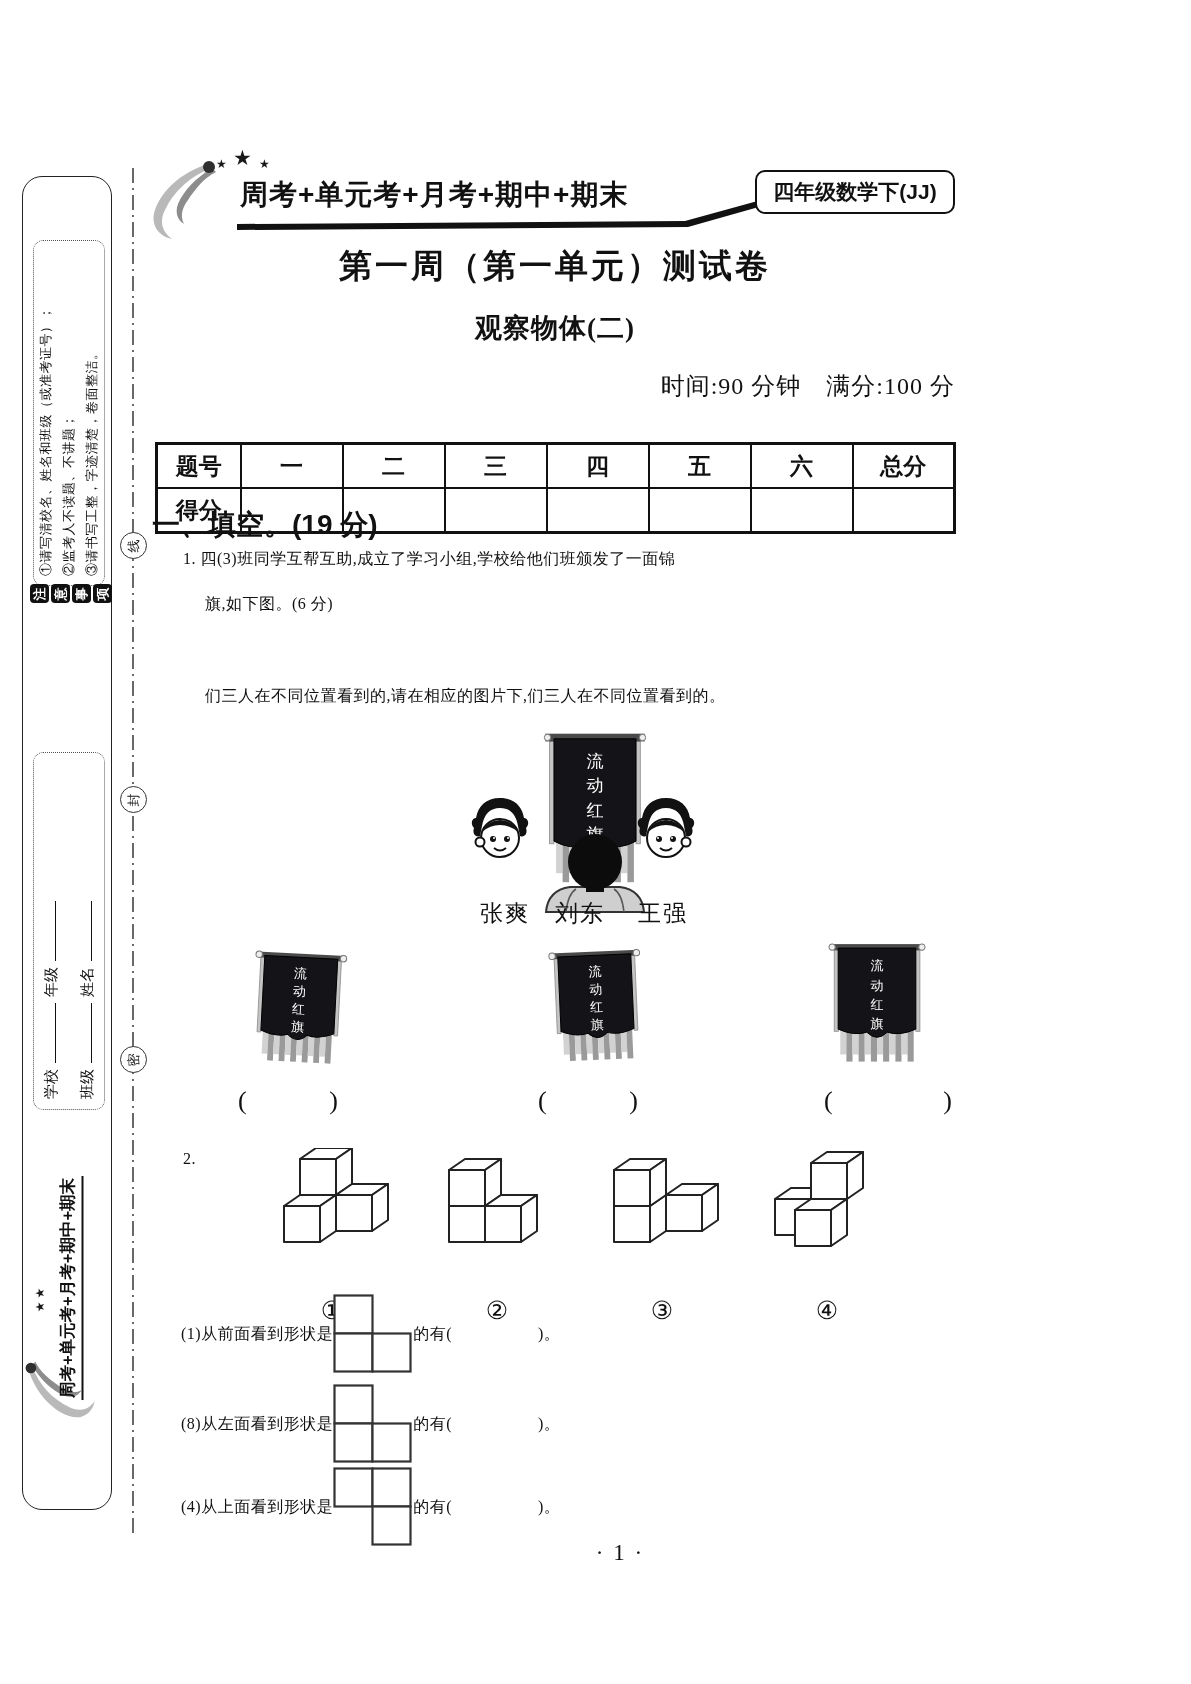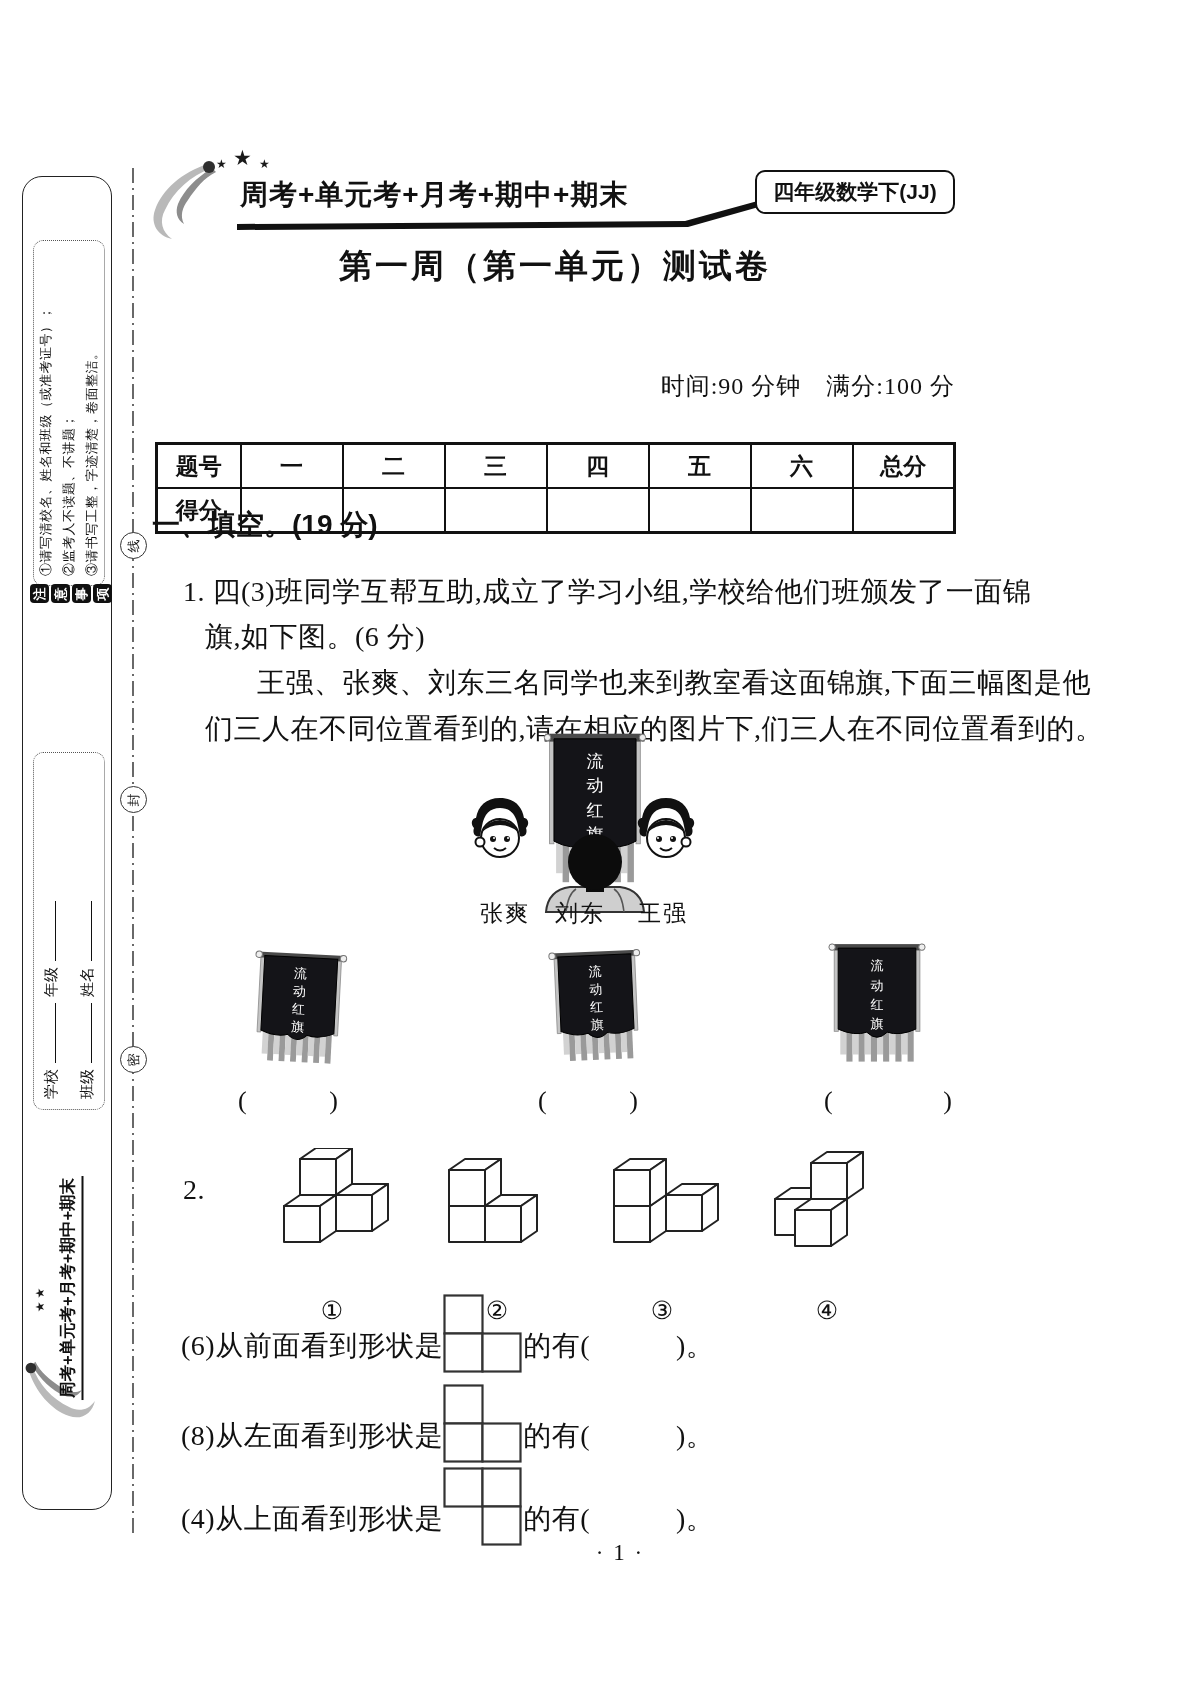--- a/index.html
+++ b/index.html
@@ -16,21 +16,21 @@
   
   .title{width:800px;text-align:center;font-size:33px;font-weight:700;letter-spacing:3px;}
   .subtitle{width:800px;text-align:center;font-size:27px;font-weight:700;letter-spacing:1px;}
   .meta{width:800px;text-align:right;font-size:24px;letter-spacing:1px;}
   
   table.score{border-collapse:collapse;table-layout:fixed;width:801px;border:3px solid #111;}
   table.score td{border:2px solid #111;height:40px;text-align:center;
                  font-family:"Liberation Sans","DejaVu Sans",sans-serif;font-weight:700;font-size:23px;}
   
   .heading{font-family:"Liberation Sans","DejaVu Sans",sans-serif;font-weight:700;font-size:28px;}
-  .btxt{font-size:28px;letter-spacing:0.5px;white-space:nowrap;margin-top:24px;}
+  .btxt{font-size:16px;letter-spacing:0.5px;white-space:nowrap;}
   .names-label{font-size:23px;letter-spacing:2px;}
   .paren-row{display:flex;justify-content:space-between;font-size:26px;}
   .fig-label{width:120px;text-align:center;font-size:25px;}
   .subq{display:flex;align-items:center;}
   .subq .gap{display:inline-block;width:86px;}
   .cf{fill:#fff;stroke:#222;stroke-width:2;stroke-linejoin:round;}
   
   .sb-frame{border:1.6px solid #222;border-radius:20px;background:#fff;}
   .dotted-box{border:1.4px dotted #555;border-radius:10px;background:#fff;}
   .rot{position:absolute;left:50%;top:50%;transform:translate(-50%,-50%) rotate(-90deg);}
@@ -125,20 +125,21 @@
 
   <div class="abs brand-text" style="left:240px;top:176px;">周考+单元考+月考+期中+期末</div>
 
   <svg class="abs" style="left:233px;top:188px;" width="545" height="46">
     <polygon points="4,36 452,33 543,8 543,14 455,39 4,42" fill="#111"></polygon>
   </svg>
 
   <div class="abs title" style="left:155px;top:244px;">第一周（第一单元）测试卷</div>
 
   <div class="abs grade-badge" style="left:755px;top:170px;">四年级数学下(JJ)</div>
+  <div class="abs subtitle" style="left:155px;top:310px;">观察物体(二)</div>
   <div class="abs meta" style="left:155px;top:370px;">时间:90 分钟　满分:100 分</div>
 
   <table class="score abs" style="left:155px;top:412px;margin-top:30px;">
     <colgroup>
         <col style="width:84px;">
         <col>
         <col>
         <col>
         <col>
         <col>
@@ -166,21 +167,20 @@
           <td></td>
           <td></td>
         </tr>
       </tbody>
   </table>
 
   <div class="abs heading" style="left:152px;top:506px;">一、填空。(19 分)</div>
 
   <div class="abs btxt" style="left:183px;top:549px;">1. 四(3)班同学互帮互助,成立了学习小组,学校给他们班颁发了一面锦</div>
   <div class="abs btxt" style="left:205px;top:594px;">旗,如下图。(6 分)</div>
-  <div class="abs btxt" style="left:257px;top:640px;">王强、张爽、刘东三名同学也来到教室看这面锦旗,下面三幅图是他</div>
   <div class="abs btxt" style="left:205px;top:686px;">们三人在不同位置看到的,请在相应的图片下,们三人在不同位置看到的。</div>
 
   <div class="abs" id="big-banner" style="left:541px;top:726px;"><svg width="108" height="192" viewBox="0 0 108 192">
     <rect x="8.6" y="15.4" width="4.3" height="102.4" fill="#c4c4c4" stroke="#8a8a8a" stroke-width="0.8"></rect>
     <rect x="95.0" y="15.4" width="4.3" height="102.4" fill="#c4c4c4" stroke="#8a8a8a" stroke-width="0.8"></rect>
     <rect x="15.1" y="115.2" width="6.5" height="32.0" fill="#d2d2d2"></rect>
         <rect x="21.6" y="115.2" width="6.5" height="41.0" fill="#9a9a9a"></rect>
         <rect x="28.1" y="115.2" width="6.5" height="32.0" fill="#d2d2d2"></rect>
         <rect x="34.6" y="115.2" width="6.5" height="41.0" fill="#9a9a9a"></rect>
         <rect x="41.0" y="115.2" width="6.5" height="32.0" fill="#d2d2d2"></rect>
@@ -380,21 +380,21 @@
           <polygon class="cf" points="80,15 96,4 96,40 80,51"></polygon>
           <polygon class="cf" points="44,15 80,15 80,51 44,51"></polygon>
           <polygon class="cf" points="28,62 44,51 80,51 64,62"></polygon>
           <polygon class="cf" points="64,62 80,51 80,87 64,98"></polygon>
           <polygon class="cf" points="28,62 64,62 64,98 28,98"></polygon>
         </svg></div>
       <div class="abs fig-label" style="left: 767px; top: 1296px;">④</div>
     </div>
   <div id="subqs">
       <div class="abs subq" style="left: 181px; top: 1294px;">
-        <span class="btxt">(6)从前面看到形状是</span>
+        <span class="btxt">(1)从前面看到形状是</span>
         <span style="display: inline-flex;">
           <svg width="80" height="80" viewBox="0 0 80 80">
             <rect x="1.5" y="1.5" width="38" height="38" fill="#fff" stroke="#333" stroke-width="2.2"></rect>
             <rect x="1.5" y="39.5" width="38" height="38" fill="#fff" stroke="#333" stroke-width="2.2"></rect>
             <rect x="39.5" y="39.5" width="38" height="38" fill="#fff" stroke="#333" stroke-width="2.2"></rect>
           </svg>
         </span>
         <span class="btxt">的有(</span>
         <span class="gap"></span>
         <span class="btxt">)。</span>

